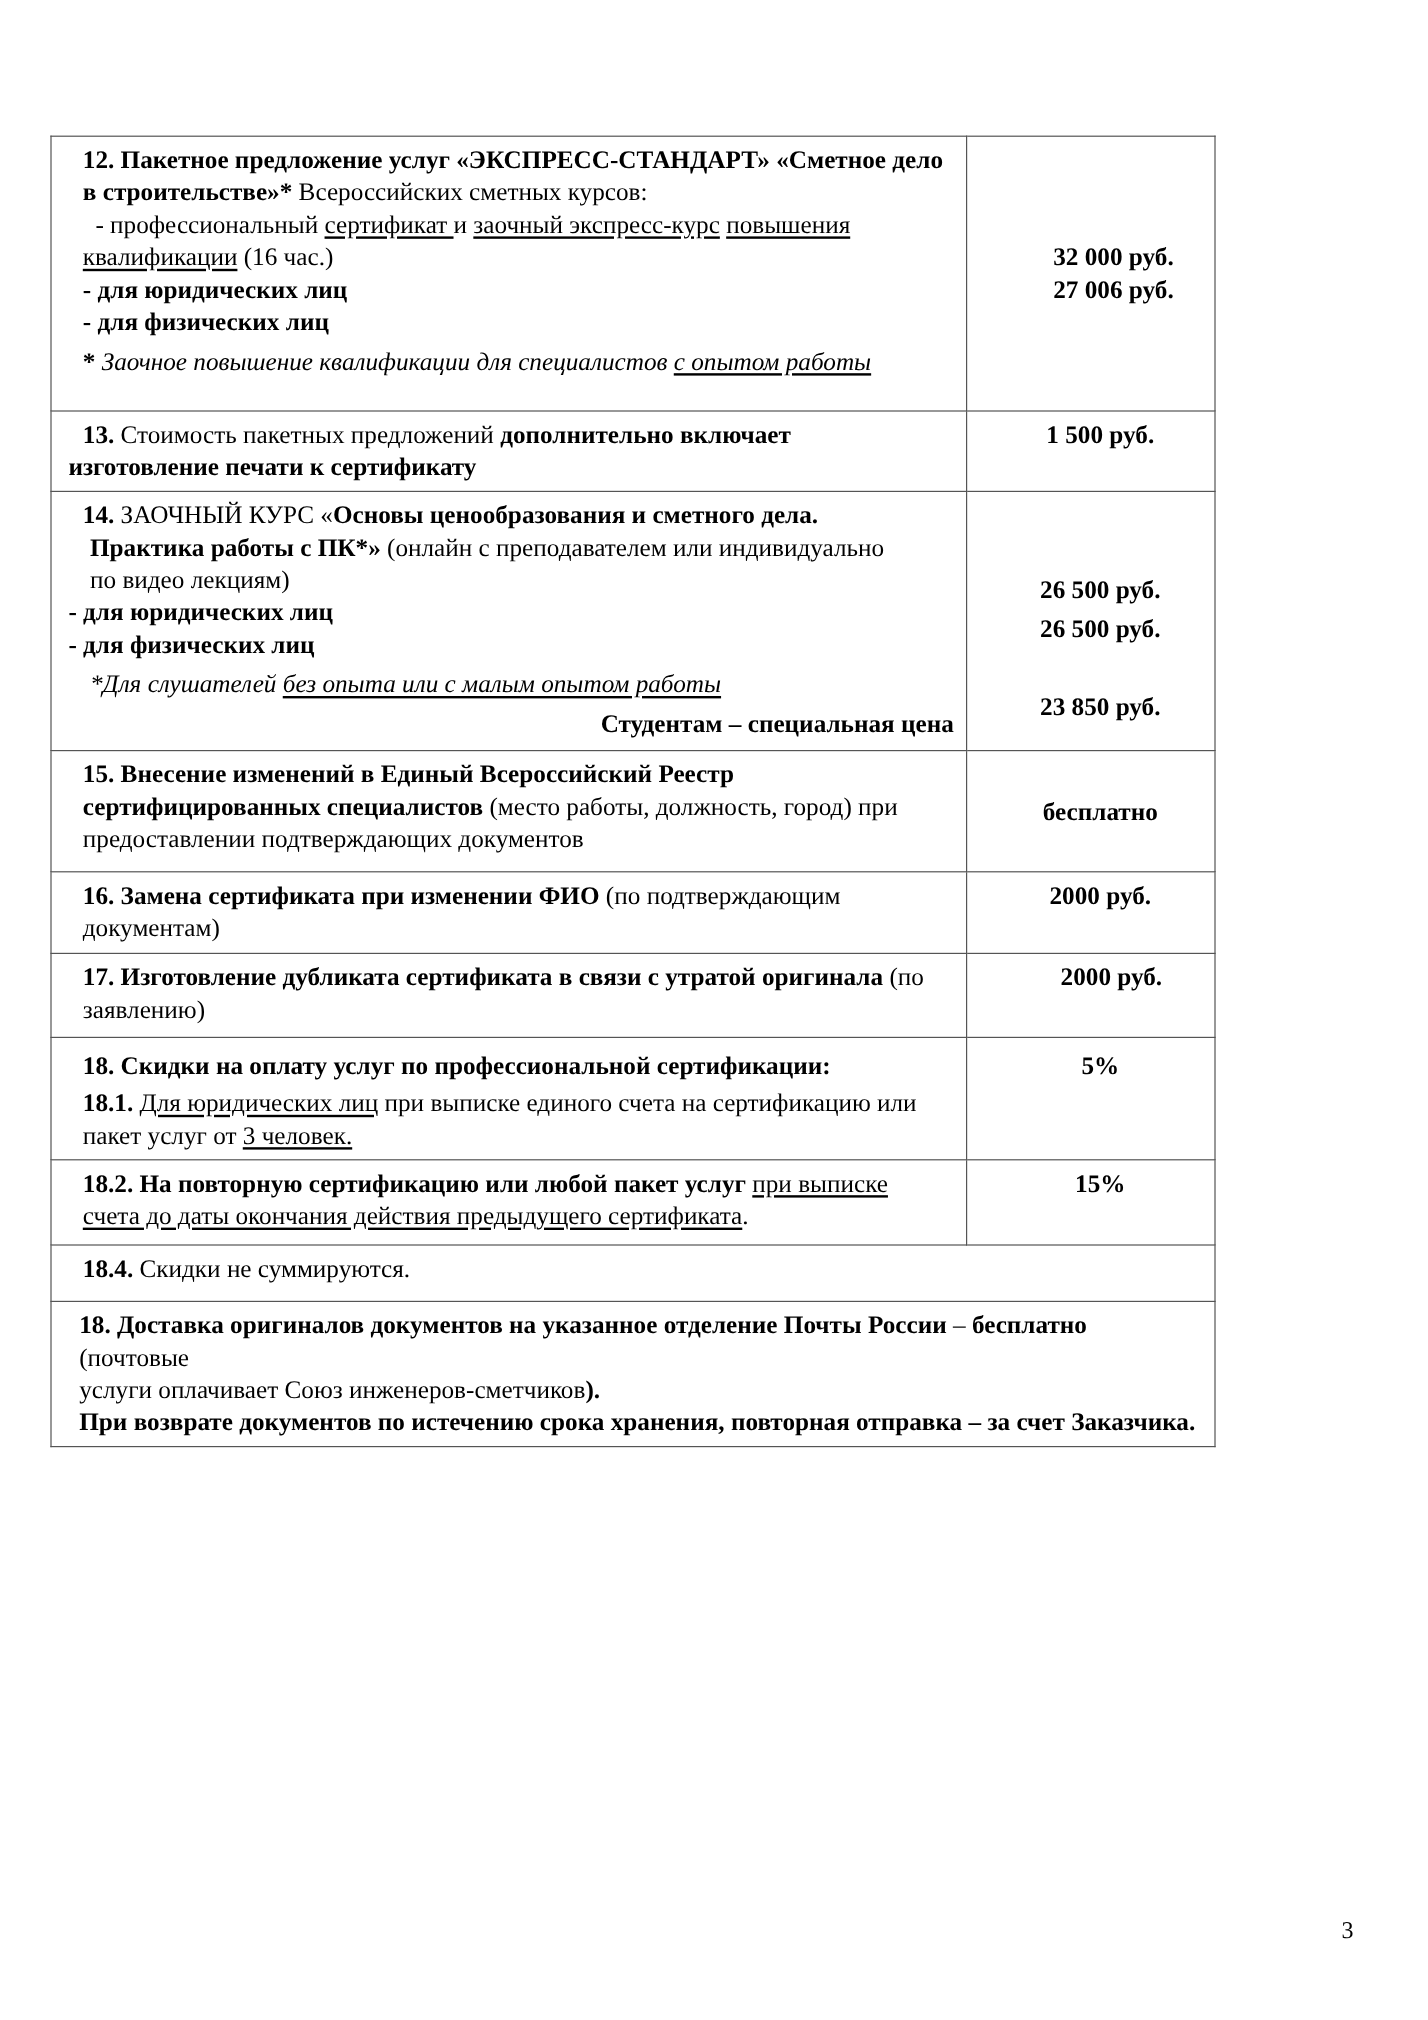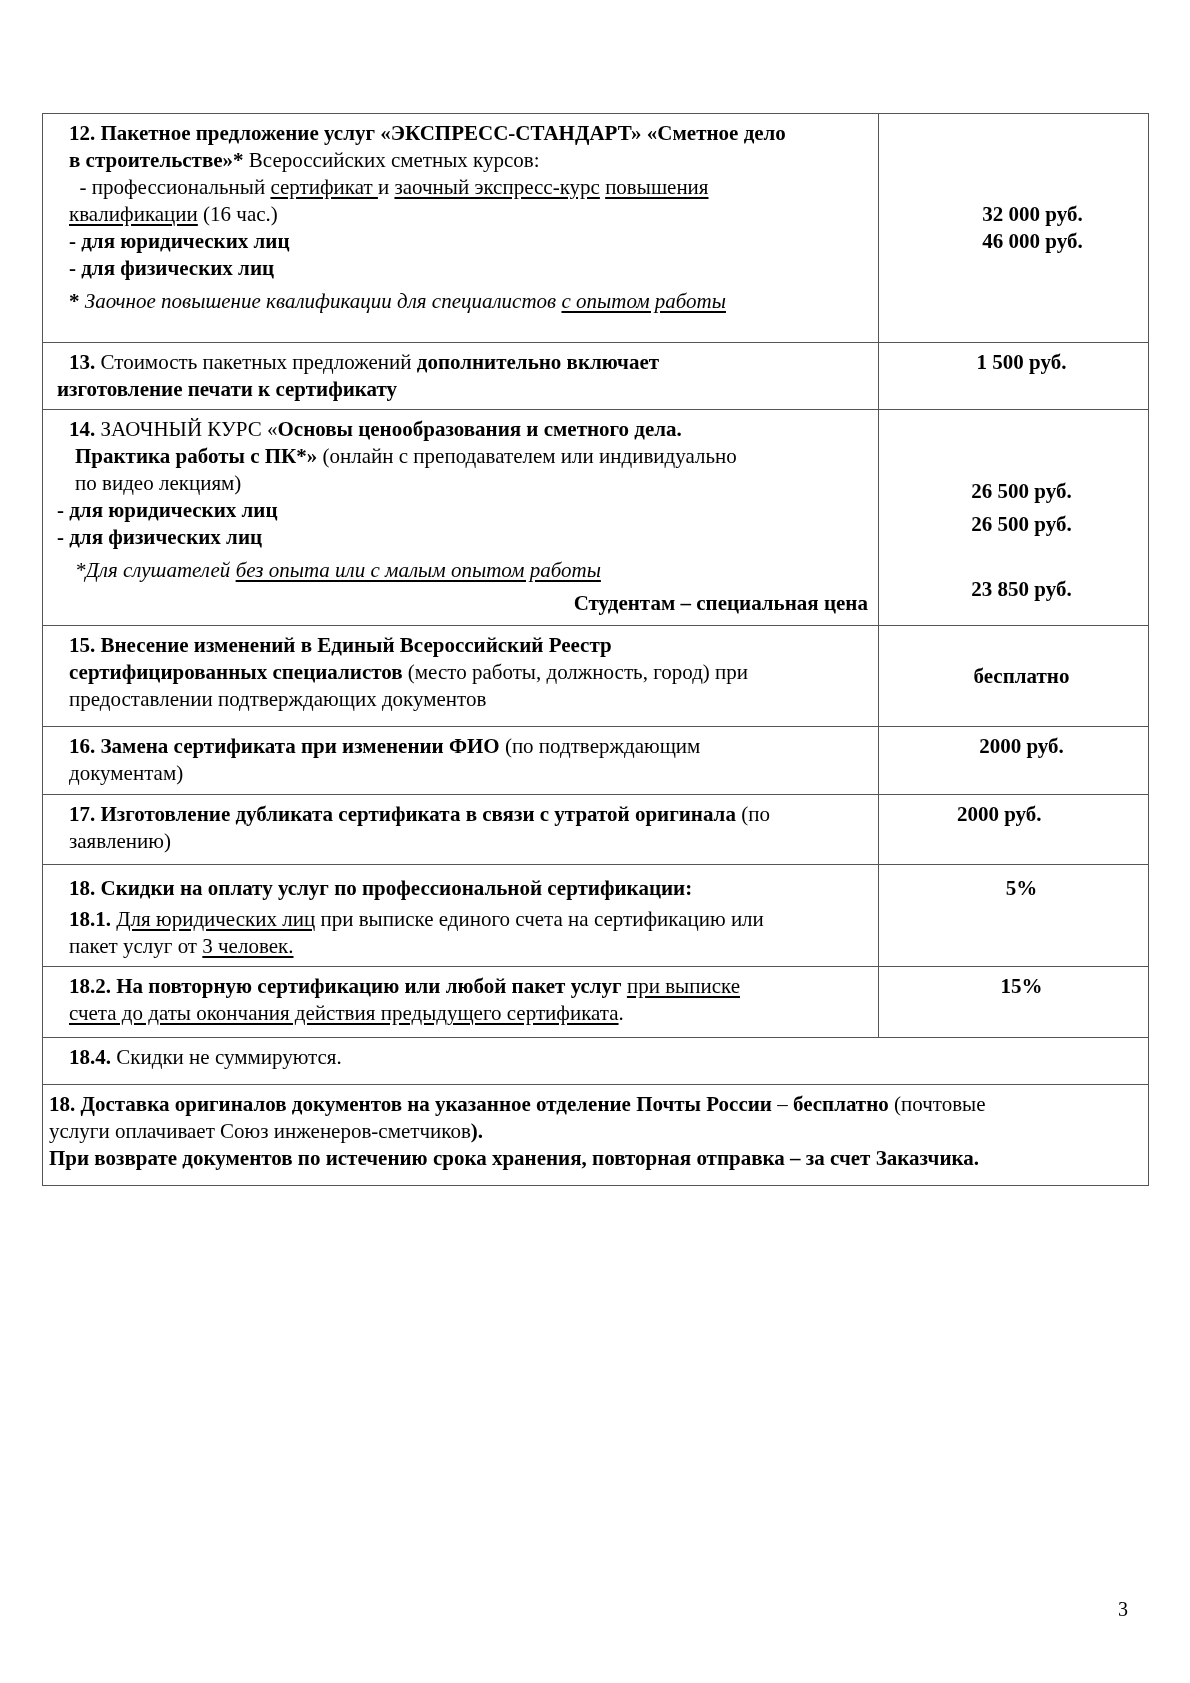--- a/index.html
+++ b/index.html
@@ -1,20 +1,20 @@
 <!DOCTYPE html>
 <html><head>
 <meta charset="utf-8">
 <style>
   html, body { margin: 0; padding: 0; background: #ffffff; }
   body { width: 1190px; height: 1683px; position: relative; overflow: hidden;
          font-family: "Liberation Serif", "DejaVu Serif", serif; color: #000; }
   .page { position: absolute; left: 0; top: 0; width: 1190px; height: 1683px; }
   table.price {
-    position: absolute; left: 42px; top: 113px; width: 1107px;
+    position: absolute; left: 42px; top: 113px; width: 971px;
     border-collapse: collapse; font-size: 21px; line-height: 27px;
   }
   table.price td { border: 1.5px solid #555; vertical-align: top; padding: 6px 10px 6px 26px; }
   td.desc { width: 828px; }
   td.price-cell { width: 236px; text-align: center; font-weight: bold; padding-left: 10px; }
   td.full { padding-left: 26px; }
   .b { font-weight: bold; }
   .i { font-style: italic; }
   .u { text-decoration: underline; text-underline-offset: 3px; }
   .line { display: block; }
@@ -51,21 +51,21 @@
       <span class="line"><span class="b">в строительстве»*</span><span> Всероссийских сметных курсов:</span></span>
       <span class="line" style="white-space:pre"><span>  - профессиональный </span><span class="u">сертификат </span><span>и </span><span class="u">заочный экспресс-курс</span><span> </span><span class="u">повышения</span></span>
       <span class="line"><span class="u">квалификации</span><span> (16 час.)</span></span>
       <span class="line b">- для юридических лиц</span>
       <span class="line b">- для физических лиц</span>
       <span class="sp"></span>
       <span class="line"><span class="b">* </span><span class="i">Заочное повышение квалификации для специалистов </span><span class="i u">с опытом работы</span></span>
     </td>
     <td class="price-cell">
       <span class="pl">32 000 руб.</span>
-      <span class="pl">46 000 руб.</span>
+      <span class="pl">27 006 руб.</span>
     </td>
   </tr>
 
   <tr class="row13">
     <td class="desc">
       <span class="line"><span class="b">13.</span><span> Стоимость пакетных предложений </span><span class="b">дополнительно включает</span></span>
       <span class="line b" style="margin-left:-12px">изготовление печати к сертификату</span>
     </td>
     <td class="price-cell">
       <span class="pl">1 500 руб.</span>
@@ -149,21 +149,21 @@
   </tr>
 
 
   <tr class="row184">
     <td class="full" colspan="2">
       <span class="line"><span class="b">18.4.</span><span> Скидки не суммируются.</span></span>
     </td>
   </tr>
 
   <tr class="row18d">
-    <td class="full" colspan="2" style="padding-left:9px">
+    <td class="full" colspan="2" style="padding-left:26px">
       <span class="line" style="margin-left:-3px"><span class="b">18. Доставка оригиналов документов на указанное отделение Почты России</span><span> – </span><span class="b">бесплатно</span><span> (почтовые</span></span>
       <span class="line" style="margin-left:-3px"><span>услуги оплачивает Союз инженеров-сметчиков</span><span class="b">).</span></span>
       <span class="line b" style="margin-left:-3px">При возврате документов по истечению срока хранения, повторная отправка – за счет Заказчика.</span>
     </td>
   </tr>
 </tbody>
     </table>
 
 <div class="page-number">3</div>
 </div>

